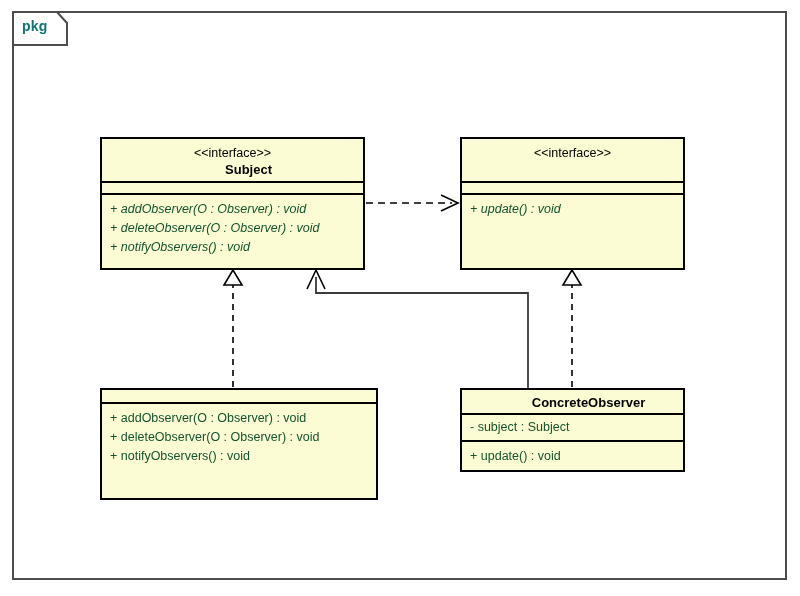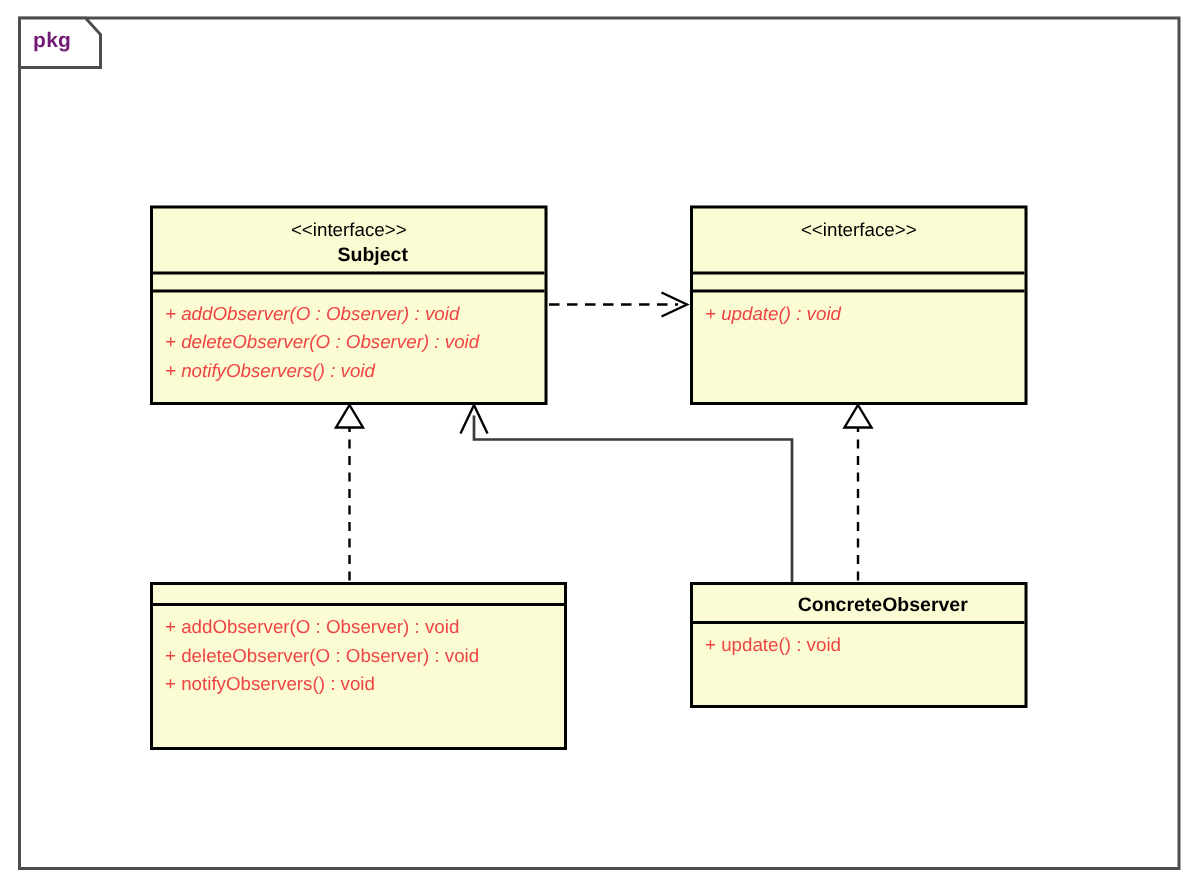--- a/index.html
+++ b/index.html
@@ -40,21 +40,21 @@
     width: 56px;
     height: 35px;
     box-sizing: border-box;
   }
   .pkg-tab-label {
     position: absolute;
     left: 22px;
     top: 18px;
     font-size: 14px;
     font-weight: bold;
-    color: #701a75;
+    color: #0f766e;
     letter-spacing: 0.2px;
   }
 
   
   .uml-class {
     position: absolute;
     box-sizing: border-box;
     background: #fcfcd4;
     border: 2px solid #000000;
     display: flex;
@@ -85,21 +85,21 @@
   .class-name {
     font-size: 13px;
     font-weight: bold;
     color: #000000;
     line-height: 18px;
     margin-left: 32px;
   }
   .member {
     font-size: 12.5px;
     line-height: 19px;
-    color: #ef4444;
+    color: #14532d;
     white-space: nowrap;
   }
   .member.italic {
     font-style: italic;
   }
 
   
   #box-subject          { left: 100px; top: 137px; width: 265px; height: 133px; }
   #box-observer         { left: 460px; top: 137px; width: 225px; height: 133px; }
   #box-concrete-subject { left: 100px; top: 388px; width: 278px; height: 112px; }
@@ -164,20 +164,23 @@
       <div class="member">+ addObserver(O : Observer) : void</div>
       <div class="member">+ deleteObserver(O : Observer) : void</div>
       <div class="member">+ notifyObservers() : void</div>
     </div>
   </div>
 
   <div class="uml-class" id="box-concrete-observer">
     <div class="compartment comp-head">
       <div class="class-name">ConcreteObserver</div>
     </div>
+    <div class="compartment comp-attrs">
+      <div class="member">- subject : Subject</div>
+    </div>
     <div class="compartment comp-ops">
       <div class="member">+ update() : void</div>
     </div>
   </div>
 
   <svg class="edges" viewBox="0 0 800 596">
 
      Observer (dashed, open arrowhead) --&gt;
     <g>
       <line x1="366" y1="203" x2="452" y2="203" stroke="#000000" stroke-width="1.6" stroke-dasharray="7,5"></line>

